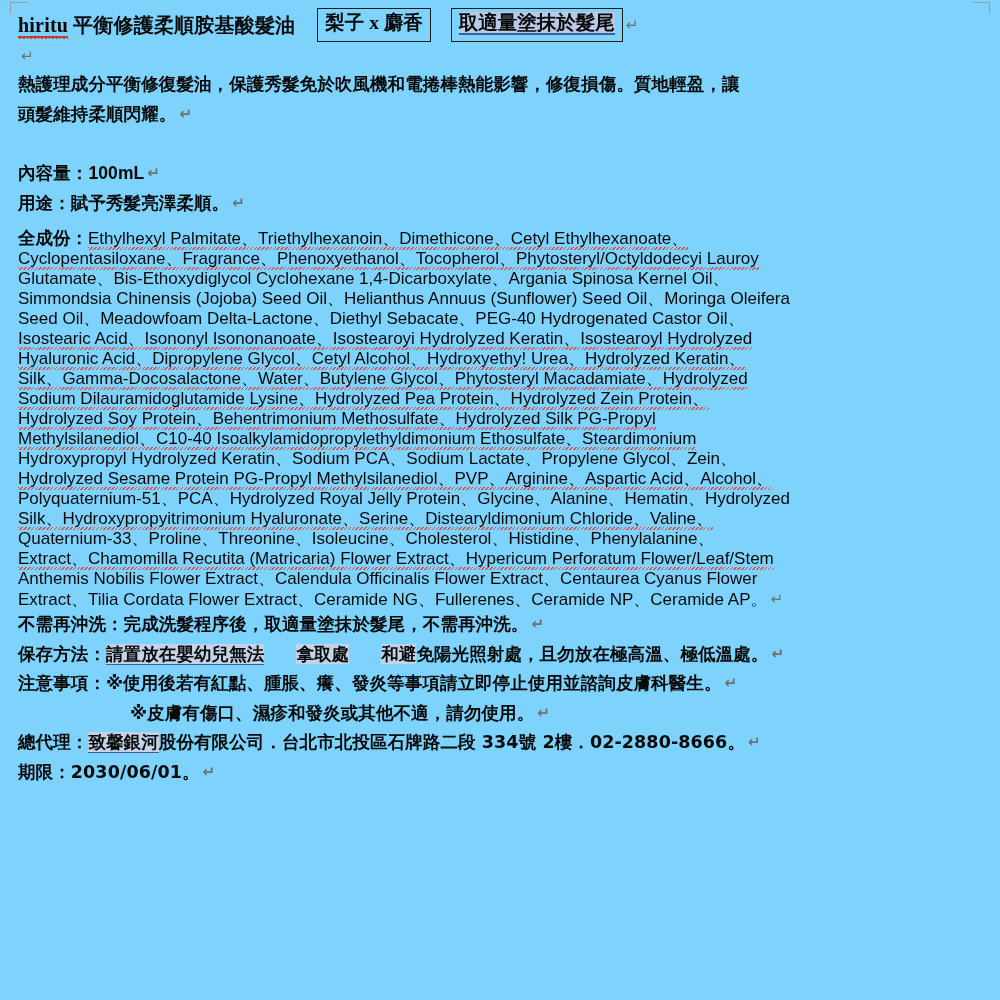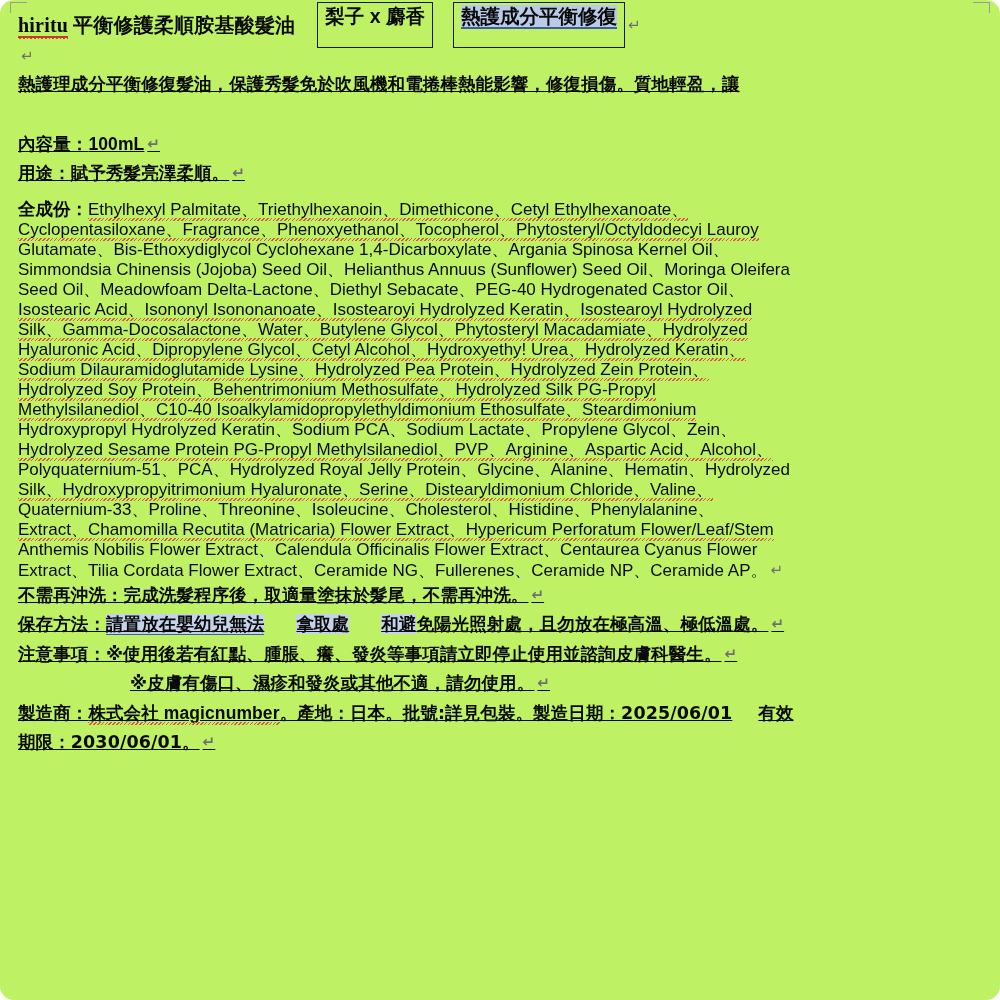--- a/index.html
+++ b/index.html
@@ -14,24 +14,23 @@
     font-family: "Liberation Sans", "DejaVu Sans", sans-serif;
     color: #0a0a0a;
     position: relative;
   }
 
   
   #page {
     position: relative;
     width: 1000px;
     height: 1000px;
-    background: #bef264;
+    background: #7dd3fc;
     box-sizing: border-box;
     padding: 6px 22px 0 18px;
-    border-radius: 14px;
   }
 
   
   .margin-mark {
     position: absolute;
     width: 16px;
     height: 10px;
     border-style: solid;
     border-color: #9a9a9a;
     border-width: 0;
@@ -48,21 +47,20 @@
     letter-spacing: 0.1px;
   }
   .para {
     font-size: 17.5px;
     line-height: 30px;
   }
 
   .cjk-bold {
     font-weight: bold;
     font-family: "DejaVu Sans", "Liberation Sans", sans-serif;
-    text-decoration: underline;
   }
 
   
   .title-row {
     display: flex;
     align-items: center;
     gap: 0;
     height: 34px;
     margin-top: 2px;
   }
@@ -91,24 +89,24 @@
     background:
       repeating-linear-gradient(135deg,
         #d33 0px, #d33 1.2px,
         transparent 1.2px, transparent 2.6px);
     opacity: .95;
   }
 
   .boxed {
     display: inline-block;
     border: 1.6px solid #1a1a1a;
-    padding: 1px 7px 18px 7px;
+    padding: 1px 7px 6px 7px;
     font-size: 19.5px;
     font-weight: bold;
-    font-family: Liberation Sans, sans-serif;
+    font-family: Liberation Serif, serif;
     line-height: 25px;
     white-space: nowrap;
   }
   .boxed.highlighted .hl {
     background: #b9cbe8;
     box-shadow: 0 2px 0 0 #3a5f9e;
   }
 
   .pilcrow {
     color: #6f6f6f;
@@ -165,32 +163,35 @@
 
   <div class="title-row">
     <span class="title-main"><span class="title-latin squiggle">hiritu</span><span style="padding-left:5px;">平衡修護柔順胺基酸髮油</span></span>
 
     <span style="display:inline-block;width:22px;"></span>
 
     <span class="boxed"><span>梨子 x 麝香</span></span>
 
     <span style="display:inline-block;width:20px;"></span>
 
-    <span class="boxed highlighted"><span class="hl">熱護成分平衡修復</span></span>
+    <span class="boxed highlighted"><span class="hl">取適量塗抹於髮尾</span></span>
 
     <span class="pilcrow">↵</span>
   </div>
 
   <div class="line" style="height:26px;">
     <span class="pilcrow">↵</span>
   </div>
 
   <div class="para cjk-bold" style="margin-top:2px;">
     <div class="line">
       <span>熱護理成分平衡修復髮油，保護秀髮免於吹風機和電捲棒熱能影響，修復損傷。質地輕盈，讓</span>
+    </div>
+    <div class="line">
+      <span>頭髮維持柔順閃耀。</span><span class="pilcrow">↵</span>
     </div>
   </div>
 
   <div class="blank-line"></div>
 
   <div class="line cjk-bold">
     <span>內容量：</span><span style="font-family:'Liberation Sans',sans-serif;">100mL</span><span class="pilcrow">↵</span>
   </div>
 
   <div class="line cjk-bold">
@@ -201,22 +202,22 @@
 
   <div>
     <div class="ing-line">
       <span class="lead">全成份：</span><span class="sp">Ethylhexyl Palmitate、Triethylhexanoin、Dimethicone、Cetyl Ethylhexanoate、</span>
     </div>
     <div class="ing-line"><span class="sp">Cyclopentasiloxane、Fragrance、Phenoxyethanol、Tocopherol、Phytosteryl/Octyldodecyi Lauroy</span></div>
     <div class="ing-line"><span>Glutamate、Bis-Ethoxydiglycol Cyclohexane 1,4-Dicarboxylate、Argania Spinosa Kernel Oil、</span></div>
     <div class="ing-line"><span>Simmondsia Chinensis (Jojoba) Seed Oil、Helianthus Annuus (Sunflower) Seed Oil、Moringa Oleifera</span></div>
     <div class="ing-line"><span>Seed Oil、Meadowfoam Delta-Lactone、Diethyl Sebacate、PEG-40 Hydrogenated Castor Oil、</span></div>
     <div class="ing-line"><span class="sp">Isostearic Acid、Isononyl Isononanoate、Isostearoyi Hydrolyzed Keratin、Isostearoyl Hydrolyzed</span></div>
+    <div class="ing-line"><span class="sp">Hyaluronic Acid、Dipropylene Glycol、Cetyl Alcohol、Hydroxyethy! Urea、Hydrolyzed Keratin、</span></div>
     <div class="ing-line"><span class="sp">Silk、Gamma-Docosalactone、Water、Butylene Glycol、Phytosteryl Macadamiate、Hydrolyzed</span></div>
-    <div class="ing-line"><span class="sp">Hyaluronic Acid、Dipropylene Glycol、Cetyl Alcohol、Hydroxyethy! Urea、Hydrolyzed Keratin、</span></div>
     <div class="ing-line"><span class="sp">Sodium Dilauramidoglutamide Lysine、Hydrolyzed Pea Protein、Hydrolyzed Zein Protein、</span></div>
     <div class="ing-line"><span class="sp">Hydrolyzed Soy Protein、Behentrimonium Methosulfate、Hydrolyzed Silk PG-Propyl</span></div>
     <div class="ing-line"><span class="sp">Methylsilanediol、C10-40 Isoalkylamidopropylethyldimonium Ethosulfate、Steardimonium</span></div>
     <div class="ing-line"><span>Hydroxypropyl Hydrolyzed Keratin、Sodium PCA、Sodium Lactate、Propylene Glycol、Zein、</span></div>
     <div class="ing-line"><span class="sp">Hydrolyzed Sesame Protein PG-Propyl Methylsilanediol、PVP、Arginine、Aspartic Acid、Alcohol、</span></div>
     <div class="ing-line"><span>Polyquaternium-51、PCA、Hydrolyzed Royal Jelly Protein、Glycine、Alanine、Hematin、Hydrolyzed</span></div>
     <div class="ing-line"><span class="sp">Silk、Hydroxypropyitrimonium Hyaluronate、Serine、Distearyldimonium Chloride、Valine、</span></div>
     <div class="ing-line"><span>Quaternium-33、Proline、Threonine、Isoleucine、Cholesterol、Histidine、Phenylalanine、</span></div>
     <div class="ing-line"><span class="sp">Extract、Chamomilla Recutita (Matricaria) Flower Extract、Hypericum Perforatum Flower/Leaf/Stem</span></div>
     <div class="ing-line"><span>Anthemis Nobilis Flower Extract、Calendula Officinalis Flower Extract、Centaurea Cyanus Flower</span></div>
@@ -231,21 +232,21 @@
     <span>保存方法：</span><span class="hl-blue-u">請置放在嬰幼兒無法</span><span class="hl-blue">拿取處</span><span class="hl-blue">和避</span><span>免陽光照射處，且勿放在極高溫、極低溫處。</span><span class="pilcrow">↵</span>
   </div>
 
   <div class="line cjk-bold">
     <span>注意事項：</span><span>※使用後若有紅點、腫脹、癢、發炎等事項請立即停止使用並諮詢皮膚科醫生。</span><span class="pilcrow">↵</span>
   </div>
   <div class="line cjk-bold indent-x">
     <span>※皮膚有傷口、濕疹和發炎或其他不適，請勿使用。</span><span class="pilcrow">↵</span>
   </div>
 
-
-  <div class="line cjk-bold">
-    <span>製造商：</span><span class="sp" style="font-family:'Liberation Sans',sans-serif;">株式会社 magicnumber</span><span>。產地：日本。批號:詳見包裝。製造日期：2025/06/01</span><span class="tail-space"></span><span>有效</span>
-  </div>
+  <div class="line cjk-bold">
+    <span>總代理：</span><span class="hl-blue-u">致馨銀河</span><span>股份有限公司．台北市北投區石牌路二段 334號 2樓．02-2880-8666。</span><span class="pilcrow">↵</span>
+  </div>
+
   <div class="line cjk-bold">
     <span>期限：</span><span>2030/06/01。</span><span class="pilcrow">↵</span>
   </div>
 
 </div>
 
 </body></html>

